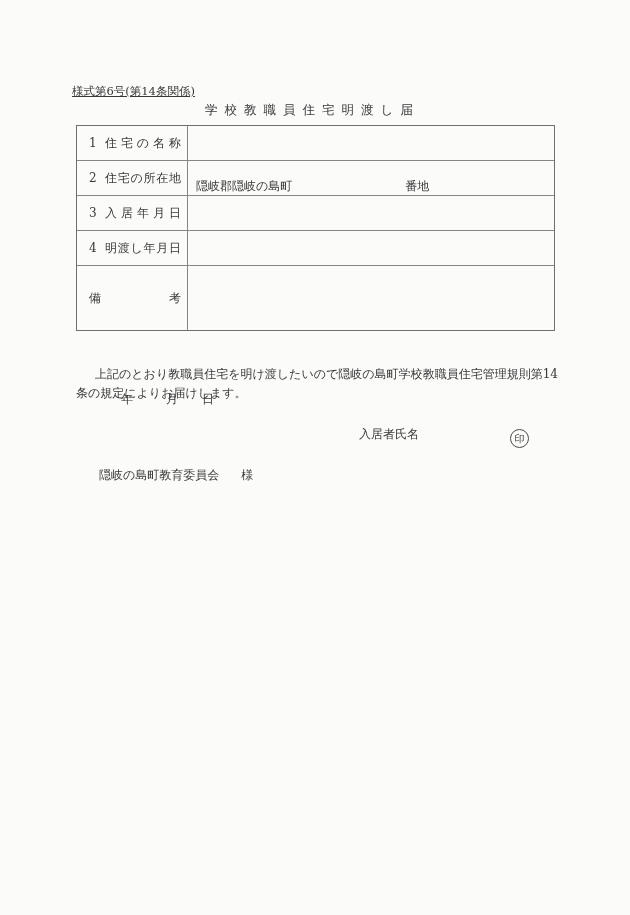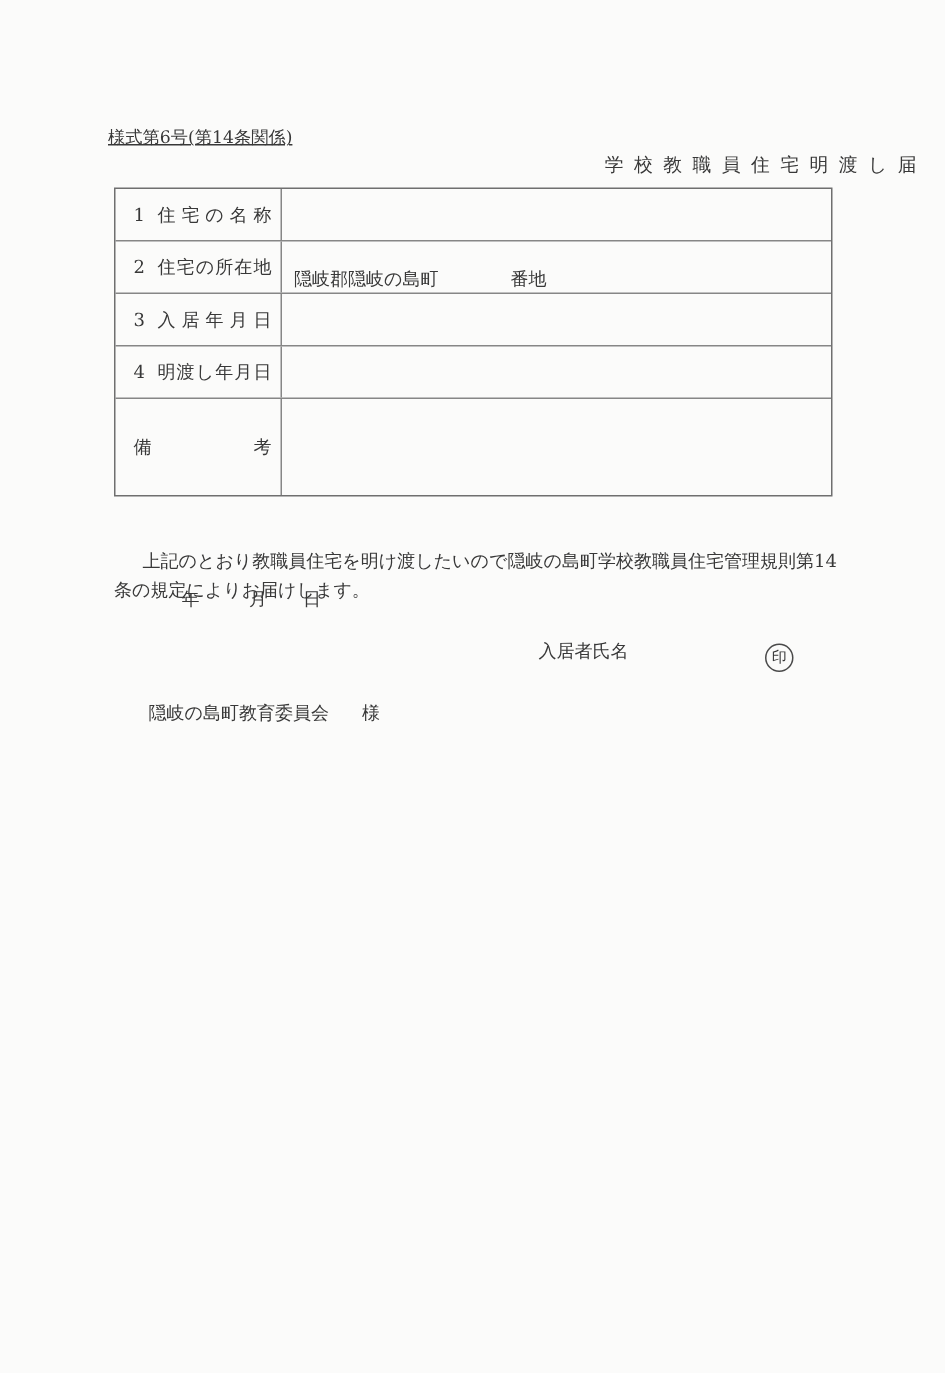--- a/index.html
+++ b/index.html
@@ -18,21 +18,21 @@
     left: 72px; top: 84px;
     font-size: 11.5px;
     line-height: 14px;
     text-decoration: underline;
   }
 
   .doc-title {
     position: absolute;
     left: 0; top: 102px;
     width: 618px;
-    text-align: right;
+    text-align: center;
     font-size: 12.5px;
     letter-spacing: 7px;
     text-indent: 7px;
     line-height: 16px;
   }
 
   .form-table {
     position: absolute;
     left: 76px; top: 125px;
     width: 479px;
@@ -61,21 +61,21 @@
     align-items: flex-end;
     padding-left: 8px;
   }
   .row-num { width: 16px; flex: 0 0 16px; }
   .spread {
     display: flex;
     justify-content: space-between;
     width: 76px;
   }
   .spread.spread-wide { width: 92px; }
-  .value-suffix { margin-left: 48px; }
+  .value-suffix { margin-left: 113px; }
 
   .statement {
     position: absolute;
     left: 76px; top: 335px;
     width: 482px;
     line-height: 19px;
     text-align: justify;
     text-indent: 19px;
     margin-top: 30px;
   }

